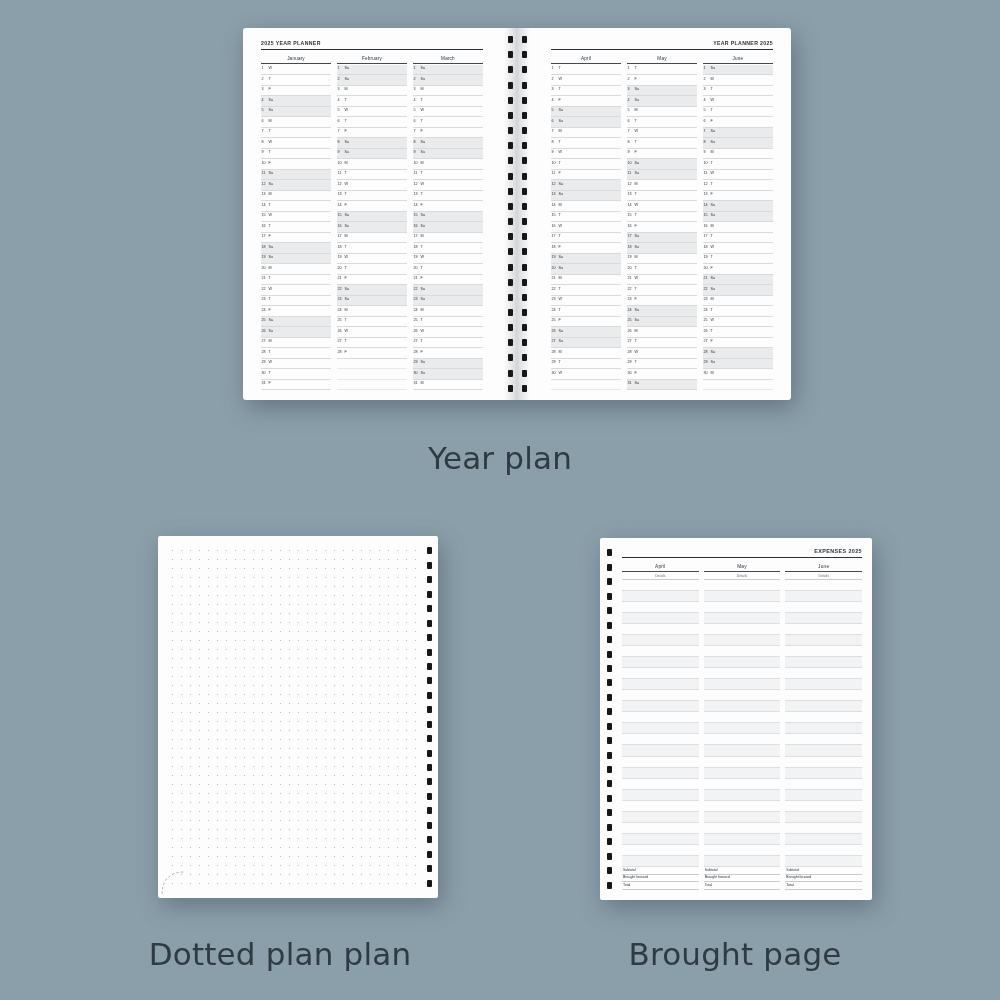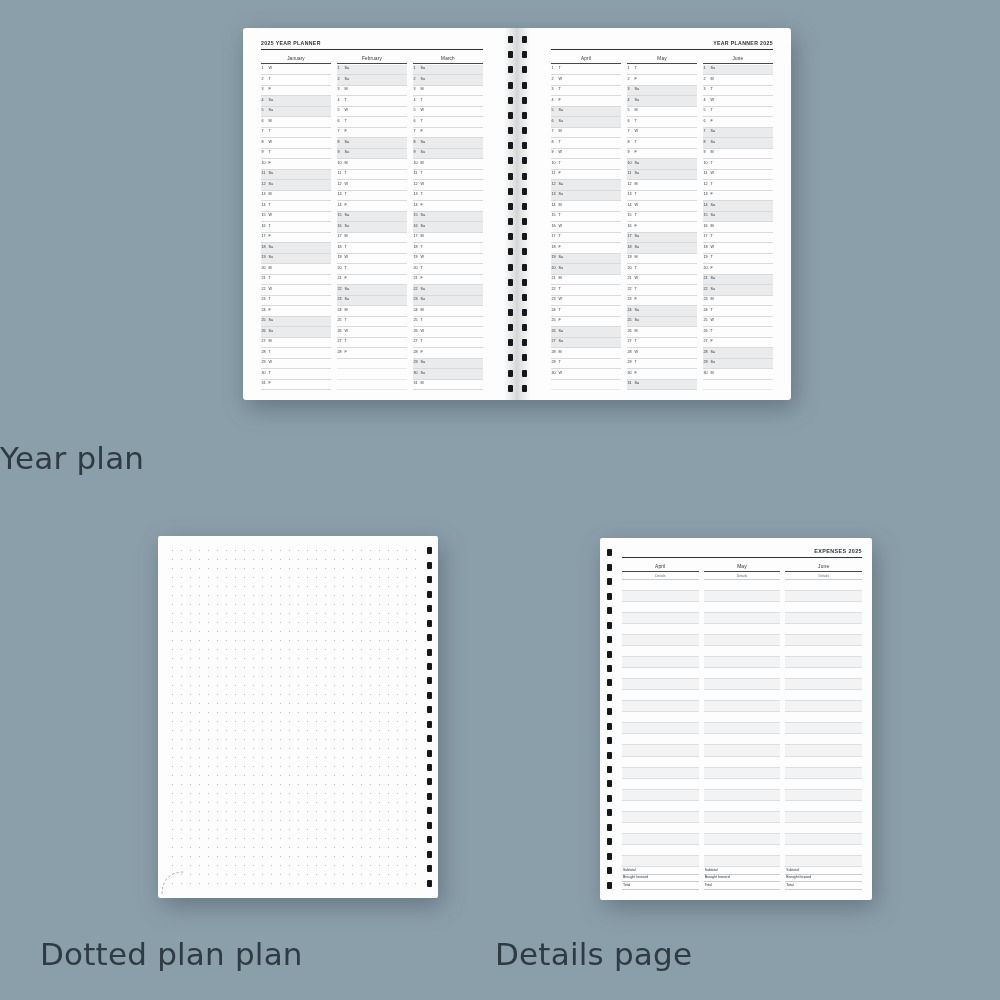--- a/index.html
+++ b/index.html
@@ -118,21 +118,21 @@
     left: 50%;
     transform: translateX(-50%);
     background: linear-gradient(to right, rgba(0,0,0,0) 0%, rgba(60,70,78,0.16) 40%, rgba(60,70,78,0.22) 50%, rgba(60,70,78,0.16) 60%, rgba(0,0,0,0) 100%);
     z-index: 3;
     pointer-events: none;
   }
 
   
   .caption {
     position: absolute;
-    text-align: left;
+    text-align: center;
     color: #2f3b42;
     font-size: 31px;
     font-family: "DejaVu Sans", sans-serif;
     font-weight: 400;
     letter-spacing: 0.2px;
   }
   #caption-year { left: 0; right: 0; top: 440px; }
   #caption-dotted { left: 40px; width: 480px; top: 936px; }
   #caption-expenses { left: 495px; width: 480px; top: 936px; }
 
@@ -1250,13 +1250,13 @@
           <div class="exp-totals">
             <div class="exp-total-row">Subtotal</div>
             <div class="exp-total-row">Brought forward</div>
             <div class="exp-total-row">Total</div>
           </div>
         </div>
       </div>
   </div>
 </div>
 
-<div class="caption" id="caption-expenses">Details page</div>
+<div class="caption" id="caption-expenses">Brought page</div>
 
 </body></html>

